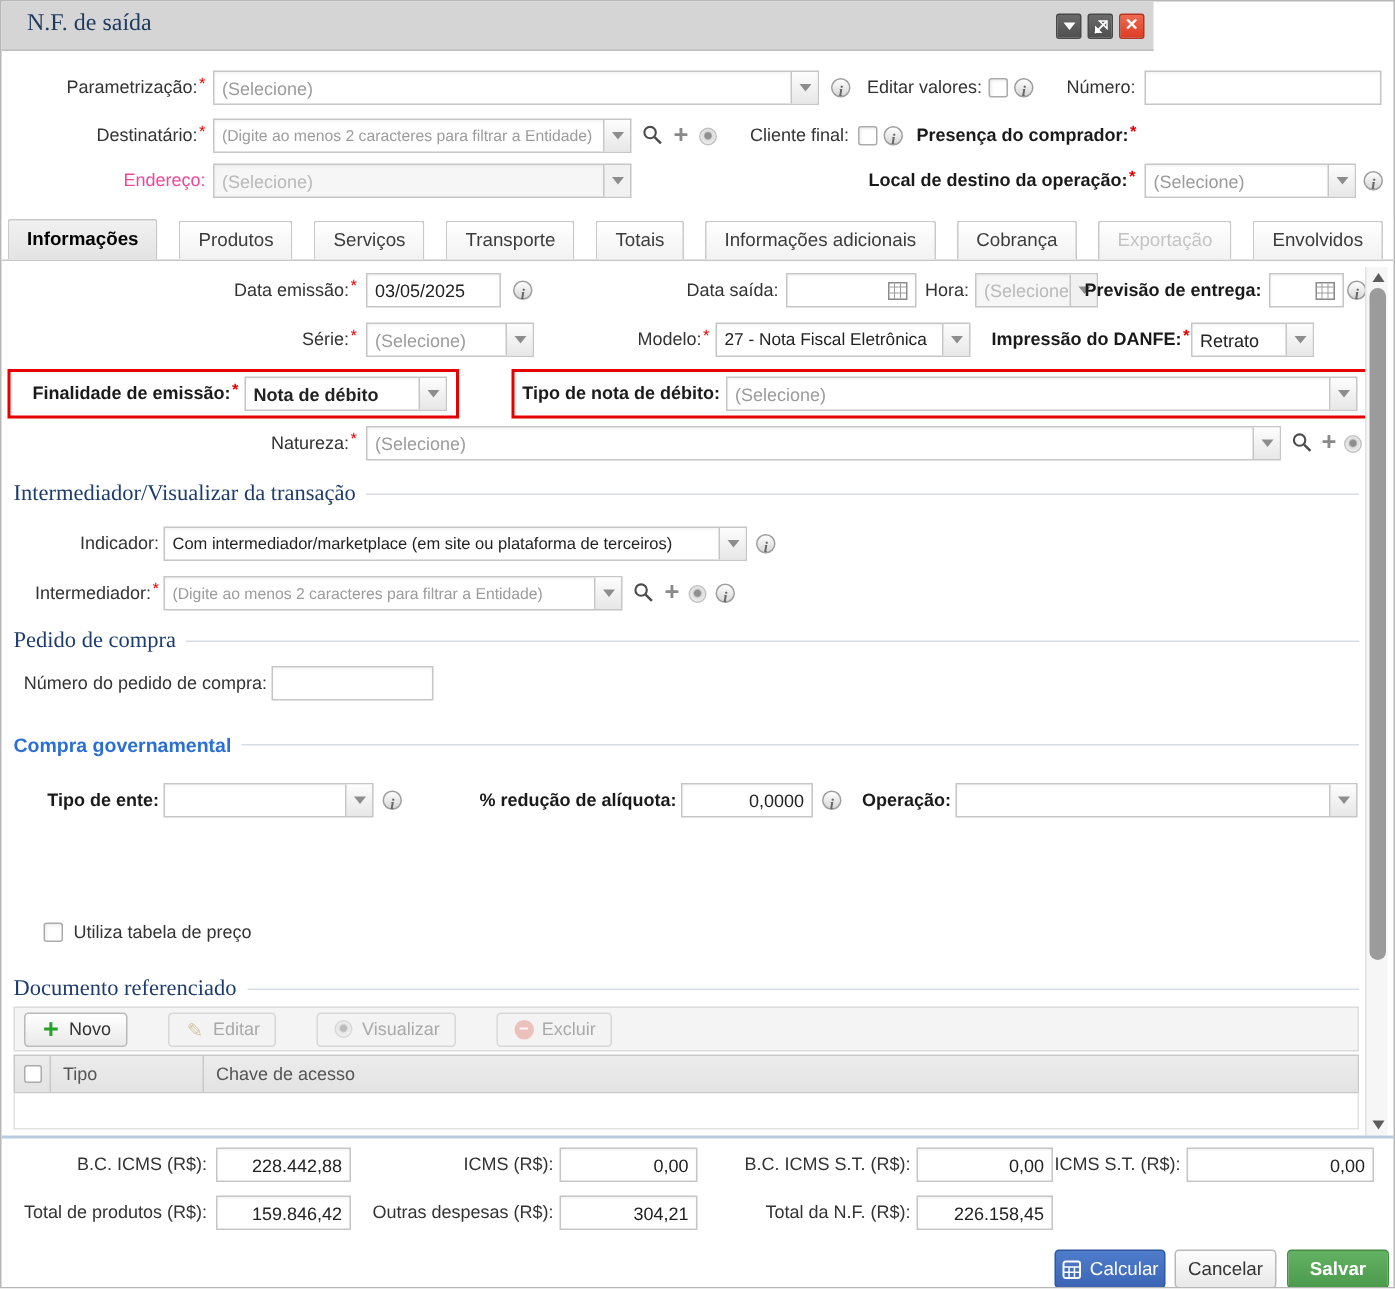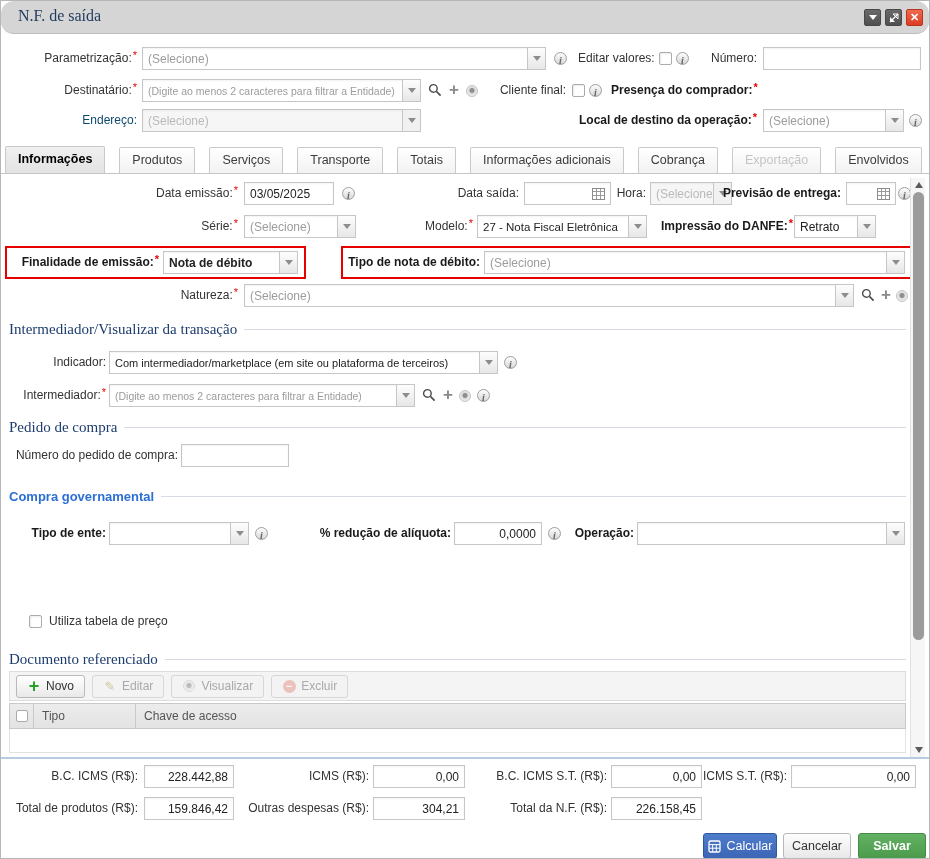--- a/index.html
+++ b/index.html
@@ -1,33 +1,33 @@
 <!DOCTYPE html>
 <html><head>
 <meta charset="utf-8">
 <style>
   * { margin:0; padding:0; box-sizing:border-box; }
   html,body { width:930px; height:859px; overflow:hidden; background:#fff;
     font-family:"Liberation Sans",sans-serif; font-size:12px; color:#333; }
   .win { position:relative; width:930px; height:859px; background:#fff; border:1px solid #b7b7b7; overflow:hidden; }
 
   
-  .titlebar { position:absolute; left:0; top:0; width:928px; height:33px; background:#d5d5d5; border-bottom:1px solid #bdbdbd;border-radius:13px; }
+  .titlebar { position:absolute; left:0; top:0; width:768px; height:33px; background:#d5d5d5; border-bottom:1px solid #bdbdbd; }
   .title { position:absolute; left:17px; top:6px; font-family:"Liberation Serif",serif; font-size:16px; color:#1f3a5f; }
   .winbtns { position:absolute; right:6px; top:8px; display:flex; gap:4px; }
   .wbtn { width:17px; height:17px; border:1px solid #484848; border-radius:2px; background:linear-gradient(#6a6a6a,#4f4f4f); display:flex; align-items:center; justify-content:center; padding:0; cursor:pointer; }
   .wbtn.red { background:linear-gradient(#ef6a50,#dd3c22); border-color:#b53620; }
   .wbtn.red::before { content:"✕"; color:#fff; font-size:11px; font-weight:bold; line-height:1; }
   .tri-dn-w { width:0; height:0; border-left:4px solid transparent; border-right:4px solid transparent; border-top:5px solid #fff; }
 
   
   .lbl { position:absolute; height:23px; line-height:23px; font-size:12px; color:#333; text-align:right; white-space:nowrap; }
   .lbl.b { font-weight:bold; color:#1a1a1a; }
   .lbl.tl { text-align:left; }
-  .lbl.dis { color:#0c4a6e; }
+  .lbl.dis { color:#ec4899; }
   .req { color:#e60000; font-size:11px; position:relative; top:-3px; margin-left:1px; }
 
   
   .input { position:absolute; height:23px; background:#fff; border:1px solid #c6c6c6; display:flex; align-items:center; padding:0 5px; font-size:12px; color:#222; box-shadow:inset 0 1px 2px rgba(0,0,0,.05); }
   .input.num { justify-content:flex-end; }
   .flex1 { flex:1; }
   .dd { position:absolute; height:23px; background:#fff; border:1px solid #c6c6c6; display:flex; align-items:stretch; box-shadow:inset 0 1px 2px rgba(0,0,0,.05); }
   .dd .val { flex:1; display:flex; align-items:center; padding:0 5px; white-space:nowrap; overflow:hidden; color:#222; }
   .dd .val.ph { color:#9c9c9c; }
   .dd .val.bold { font-weight:bold; }
@@ -59,21 +59,21 @@
   .sect .st { font-family:"Liberation Serif",serif; font-size:15px; color:#1d3c6e; white-space:nowrap; padding-right:7px; }
   .sect .ln { flex:1; height:1px; background:#d6dbe4; }
   .sect.blue .st { font-family:"Liberation Sans",sans-serif; font-weight:bold; font-size:13px; color:#2b6fd6; }
 
   
   .hl { position:absolute; border:2px solid #e60000; background:transparent; }
 
   
   .toolbar { position:absolute; left:8px; top:670px; width:897px; height:30px; background:#f4f4f4; border:1px solid #ddd; display:flex; align-items:center; gap:7px; padding:0 6px; }
   .tbtn { height:23px; display:flex; align-items:center; gap:5px; padding:0 10px; border:1px solid #b9b9b9; border-radius:3px; background:linear-gradient(#fff,#e9e9e9); font-size:12px; color:#333; cursor:pointer; }
-  .tbtn.disabled { color:#a9a9a9; border-color:#d7d7d7; background:#f3f3f3; cursor:default; }
+  .tbtn.disabled { color:#a9a9a9; border-color:#d7d7d7; background:#f3f3f3; cursor:default;margin-left:20px; }
   .tbtn.disabled .ticon { opacity:.55; }
   .ticon { display:inline-flex; align-items:center; justify-content:center; width:14px; height:14px; }
   .ico-new::before { content:"+"; color:#27a127; font-weight:bold; font-size:18px; line-height:13px; }
   .ico-edit::before { content:"✎"; color:#b9a05e; font-size:13px; }
   .ico-eye-s { width:12px; height:12px; border-radius:50%; border:1px solid #c2c2c2; background:radial-gradient(circle at 50% 45%, #8f8f8f 0 2px, #dcdcdc 3px, #f3f3f3 6px); }
   .ico-del { width:13px; height:13px; border-radius:50%; background:#e9998f; color:#fff; font-weight:bold; font-size:11px; line-height:12px; text-align:center; }
   .ico-del::before { content:"−"; }
 
   .grid-h { position:absolute; left:8px; top:702px; width:897px; height:26px; display:flex; background:linear-gradient(#ececec,#e3e3e3); border:1px solid #c9c9c9; color:#555; }
   .gcell { display:flex; align-items:center; padding:0 8px; border-right:1px solid #c9c9c9; }

